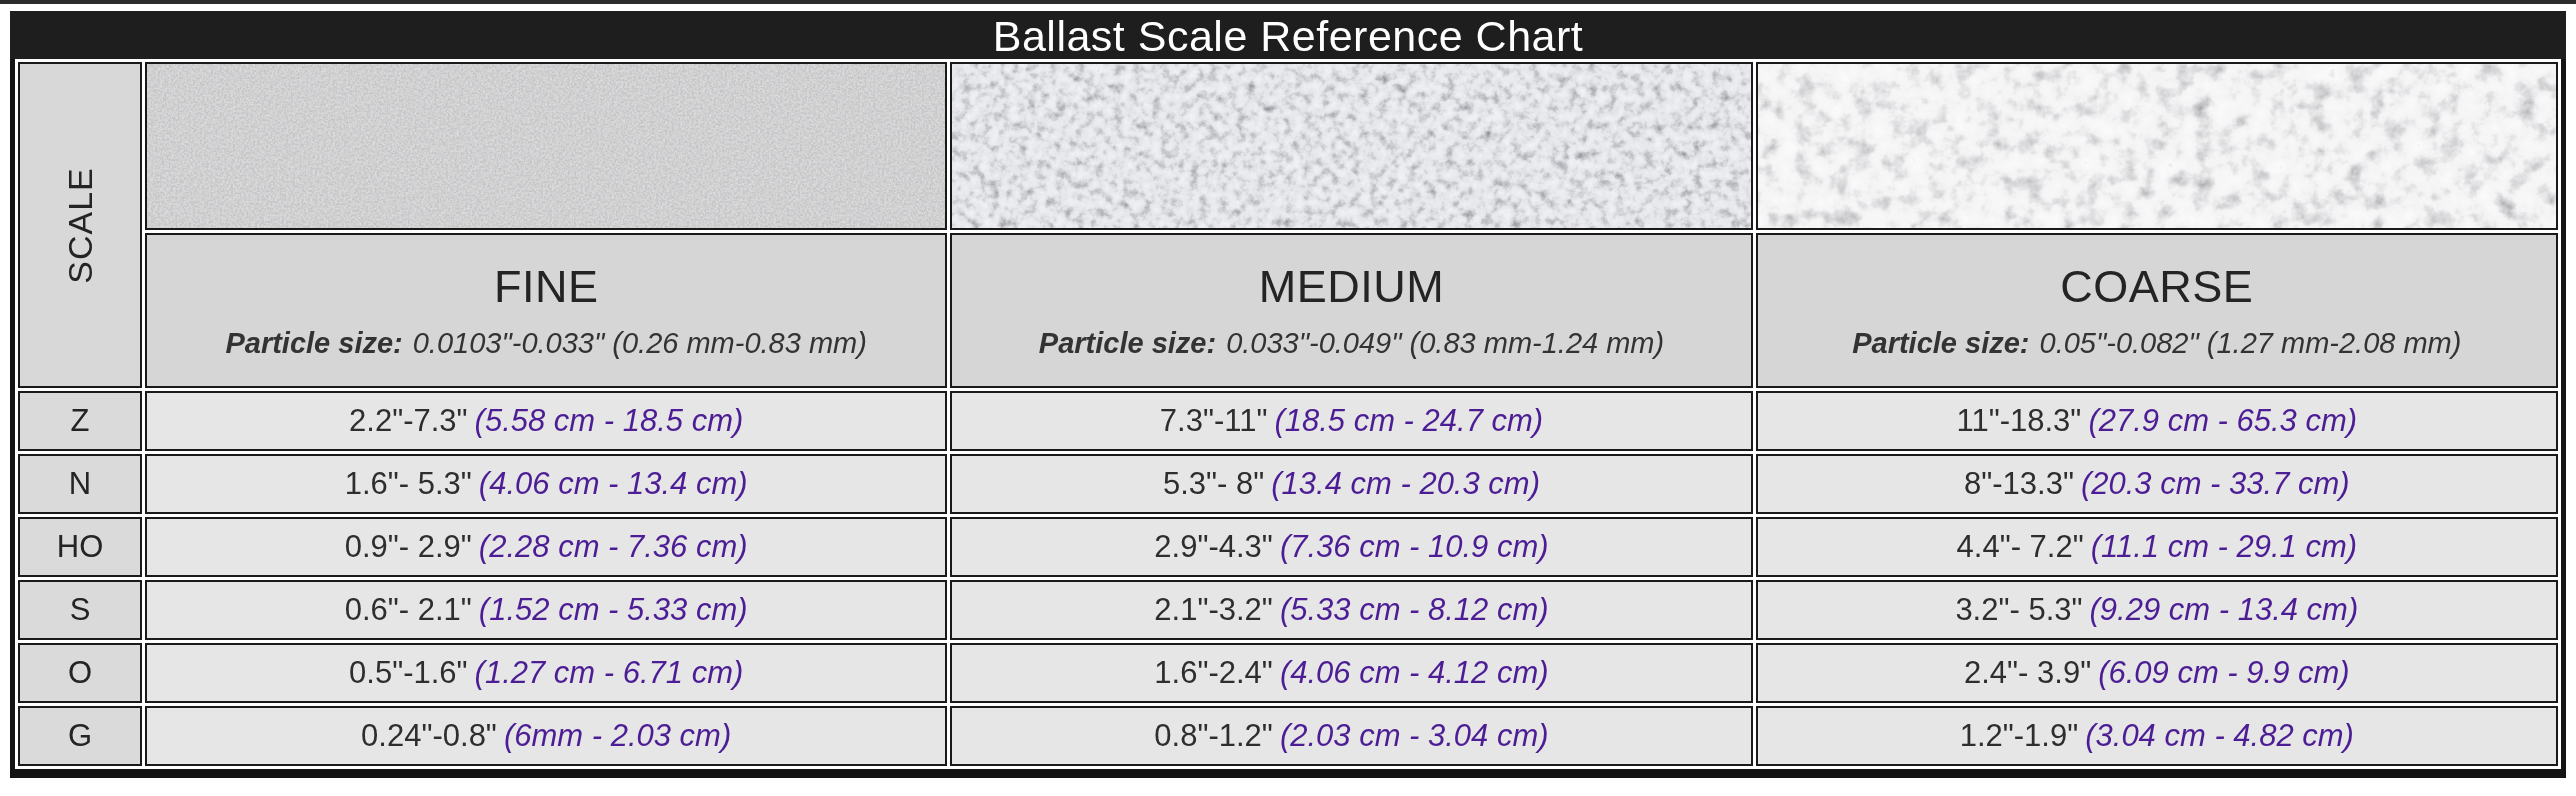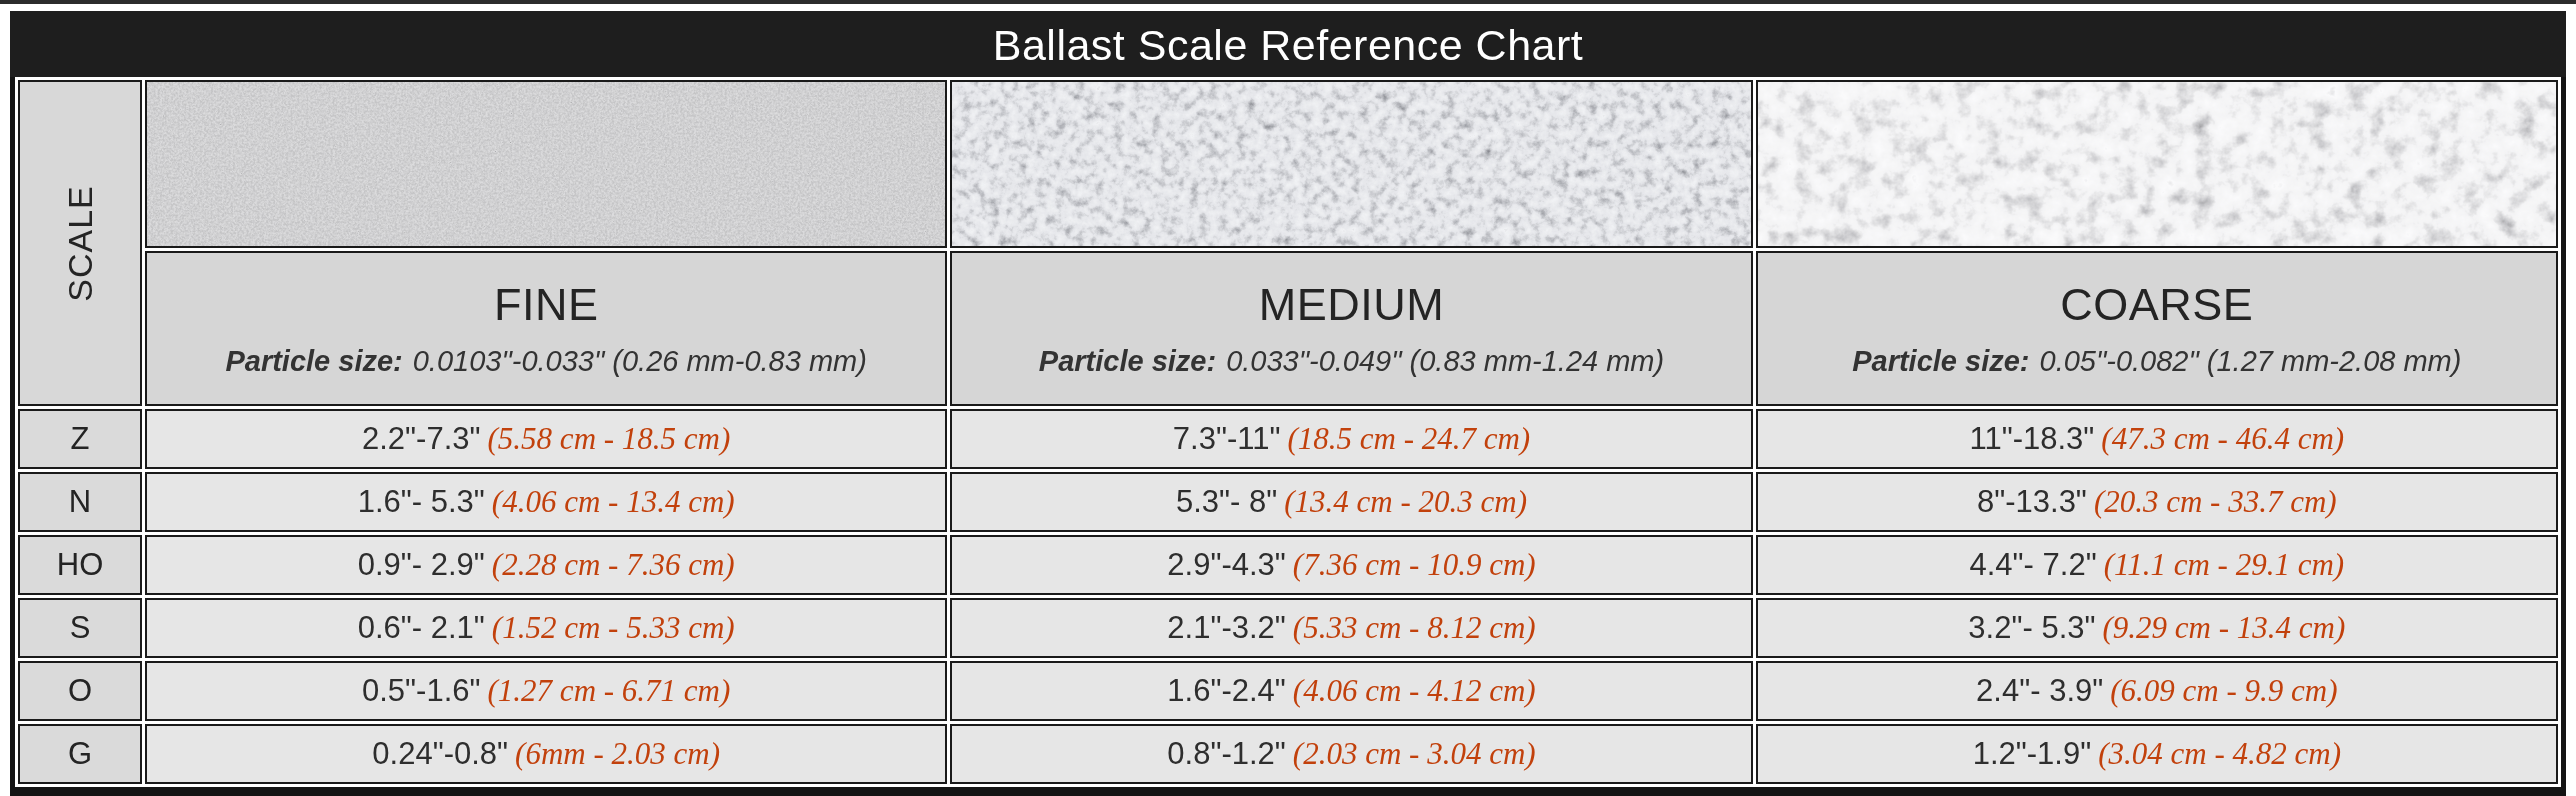--- a/index.html
+++ b/index.html
@@ -15,21 +15,21 @@
   .top-rule {
     height: 4px;
     background: #2c2c2c;
     width: 100%;
   }
   .frame {
     margin: 7px 10px 0 10px;
   }
   .title-bar {
     background: #1e1e1e;
-    height: 66px;
+    height: 48px;
     display: flex;
     align-items: center;
     justify-content: center;
     color: #ffffff;
     font-size: 43px;
     letter-spacing: 0.5px;
     padding-top: 2px;
     box-sizing: border-box;
   }
   table.ballast {
@@ -100,22 +100,21 @@
   }
   .data-cell {
     background: #e6e6e6;
     font-size: 31px;
     height: 54px;
     color: #2e2e2e;
   }
   .metric {
     font-style: italic;
     margin-left: 7px;
-    color: #c2410c;
-    font-family: Liberation Serif, serif;
+    color: #4c1d95;
   }
   .svg-defs { position: absolute; width: 0; height: 0; }
 </style>
 </head>
 <body>
 
 <svg class="svg-defs" aria-hidden="true">
   <defs>
     <filter id="f-fine" x="0%" y="0%" width="100%" height="100%">
       <feTurbulence type="fractalNoise" baseFrequency="0.45" numOctaves="4" seed="7" stitchTiles="stitch"></feTurbulence>
@@ -208,21 +207,21 @@
           <div class="particle-line">
             <span class="particle-label">Particle size:</span><span>0.05"-0.082" (1.27 mm-2.08 mm)</span>
           </div>
         </td>
       </tr>
 
       <tr>
         <td class="label-cell">Z</td>
         <td class="data-cell"><span>2.2"-7.3"</span><span class="metric">(5.58 cm - 18.5 cm)</span></td>
         <td class="data-cell"><span>7.3"-11"</span><span class="metric">(18.5 cm - 24.7 cm)</span></td>
-        <td class="data-cell"><span>11"-18.3"</span><span class="metric">(47.3 cm - 46.4 cm)</span></td>
+        <td class="data-cell"><span>11"-18.3"</span><span class="metric">(27.9 cm - 65.3 cm)</span></td>
       </tr>
 
       <tr>
         <td class="label-cell">N</td>
         <td class="data-cell"><span>1.6"- 5.3"</span><span class="metric">(4.06 cm - 13.4 cm)</span></td>
         <td class="data-cell"><span>5.3"- 8"</span><span class="metric">(13.4 cm - 20.3 cm)</span></td>
         <td class="data-cell"><span>8"-13.3"</span><span class="metric">(20.3 cm - 33.7 cm)</span></td>
       </tr>
 
       <tr>

